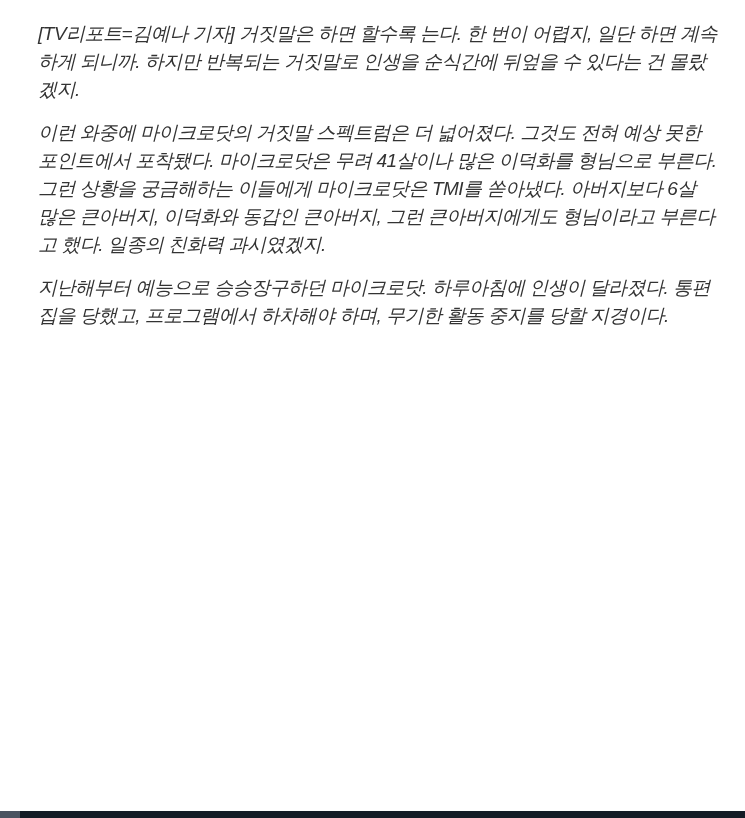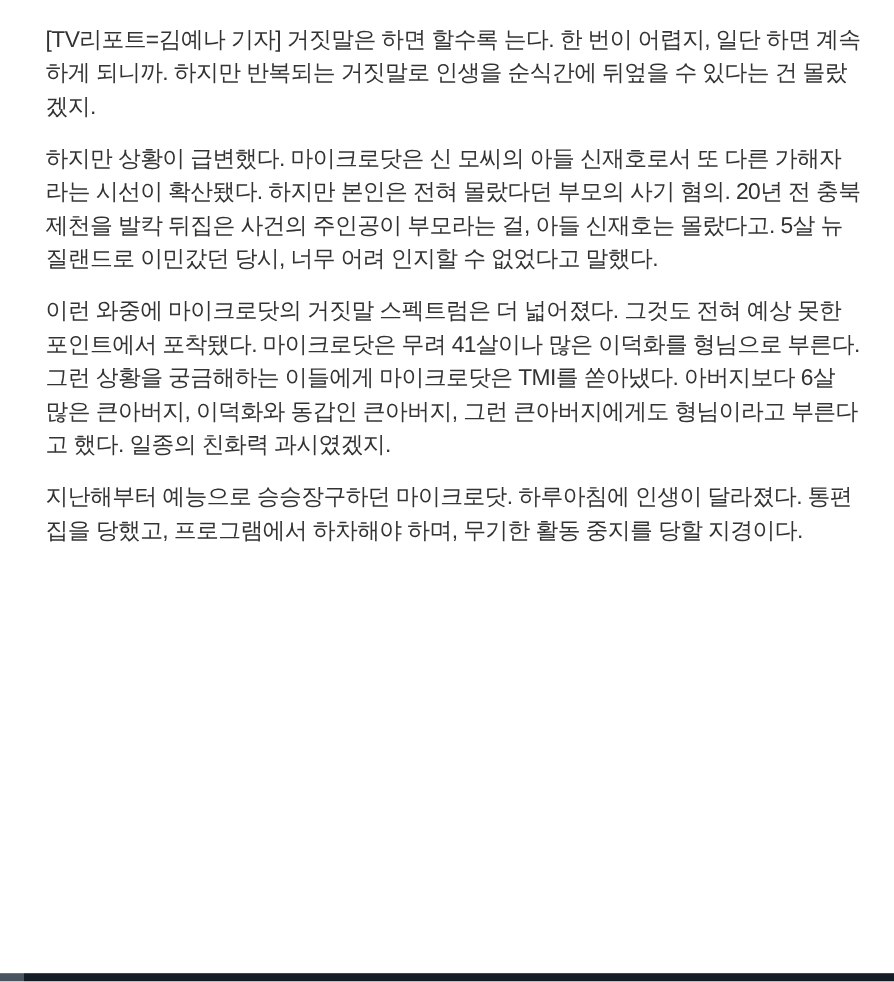--- a/index.html
+++ b/index.html
@@ -20,20 +20,21 @@
     padding: 20px 27px 0 38px;
     color: #333333;
     font-size: 19px;
     line-height: 28px;
     letter-spacing: -0.5px;
     word-break: break-all;
   }
   .article p.para {
     margin: 0 0 15px 0;
     padding: 0;
+    font-style: italic;
   }
   .bottom-strip {
     position: absolute;
     left: 0;
     bottom: 0;
     width: 745px;
     height: 7px;
     display: flex;
   }
   .strip-left {
@@ -44,21 +45,20 @@
   .strip-main {
     flex: 1 1 auto;
     height: 7px;
   }
 </style>
 </head>
 <body style="color: rgb(51, 51, 51); background-color: rgb(255, 255, 255);">
 
 <main class="article">
   <p class="para">[TV리포트=김예나 기자] 거짓말은 하면 할수록 는다. 한 번이 어렵지, 일단 하면 계속 하게 되니까. 하지만 반복되는 거짓말로 인생을 순식간에 뒤엎을 수 있다는 건 몰랐겠지.</p>
-  <p class="para">하지만 상황이 급변했다. 마이크로닷은 신 모씨의 아들 신재호로서 또 다른 가해자라는 시선이 확산됐다. 하지만 본인은 전혀 몰랐다던 부모의 사기 혐의. 20년 전 충북 제천을 발칵 뒤집은 사건의 주인공이 부모라는 걸, 아들 신재호는 몰랐다고. 5살 뉴질랜드로 이민갔던 당시, 너무 어려 인지할 수 없었다고 말했다.</p>
   <p class="para">이런 와중에 마이크로닷의 거짓말 스펙트럼은 더 넓어졌다. 그것도 전혀 예상 못한 포인트에서 포착됐다. 마이크로닷은 무려 41살이나 많은 이덕화를 형님으로 부른다. 그런 상황을 궁금해하는 이들에게 마이크로닷은 TMI를 쏟아냈다. 아버지보다 6살 많은 큰아버지, 이덕화와 동갑인 큰아버지, 그런 큰아버지에게도 형님이라고 부른다고 했다. 일종의 친화력 과시였겠지.</p>
   <p class="para">지난해부터 예능으로 승승장구하던 마이크로닷. 하루아침에 인생이 달라졌다. 통편집을 당했고, 프로그램에서 하차해야 하며, 무기한 활동 중지를 당할 지경이다.</p>
 </main>
 
 <div class="bottom-strip">
   <div class="strip-left" style="background-color: rgb(74, 83, 96);"></div>
   <div class="strip-main" style="background-color: rgb(20, 28, 38);"></div>
 </div>
 
 </body></html>

